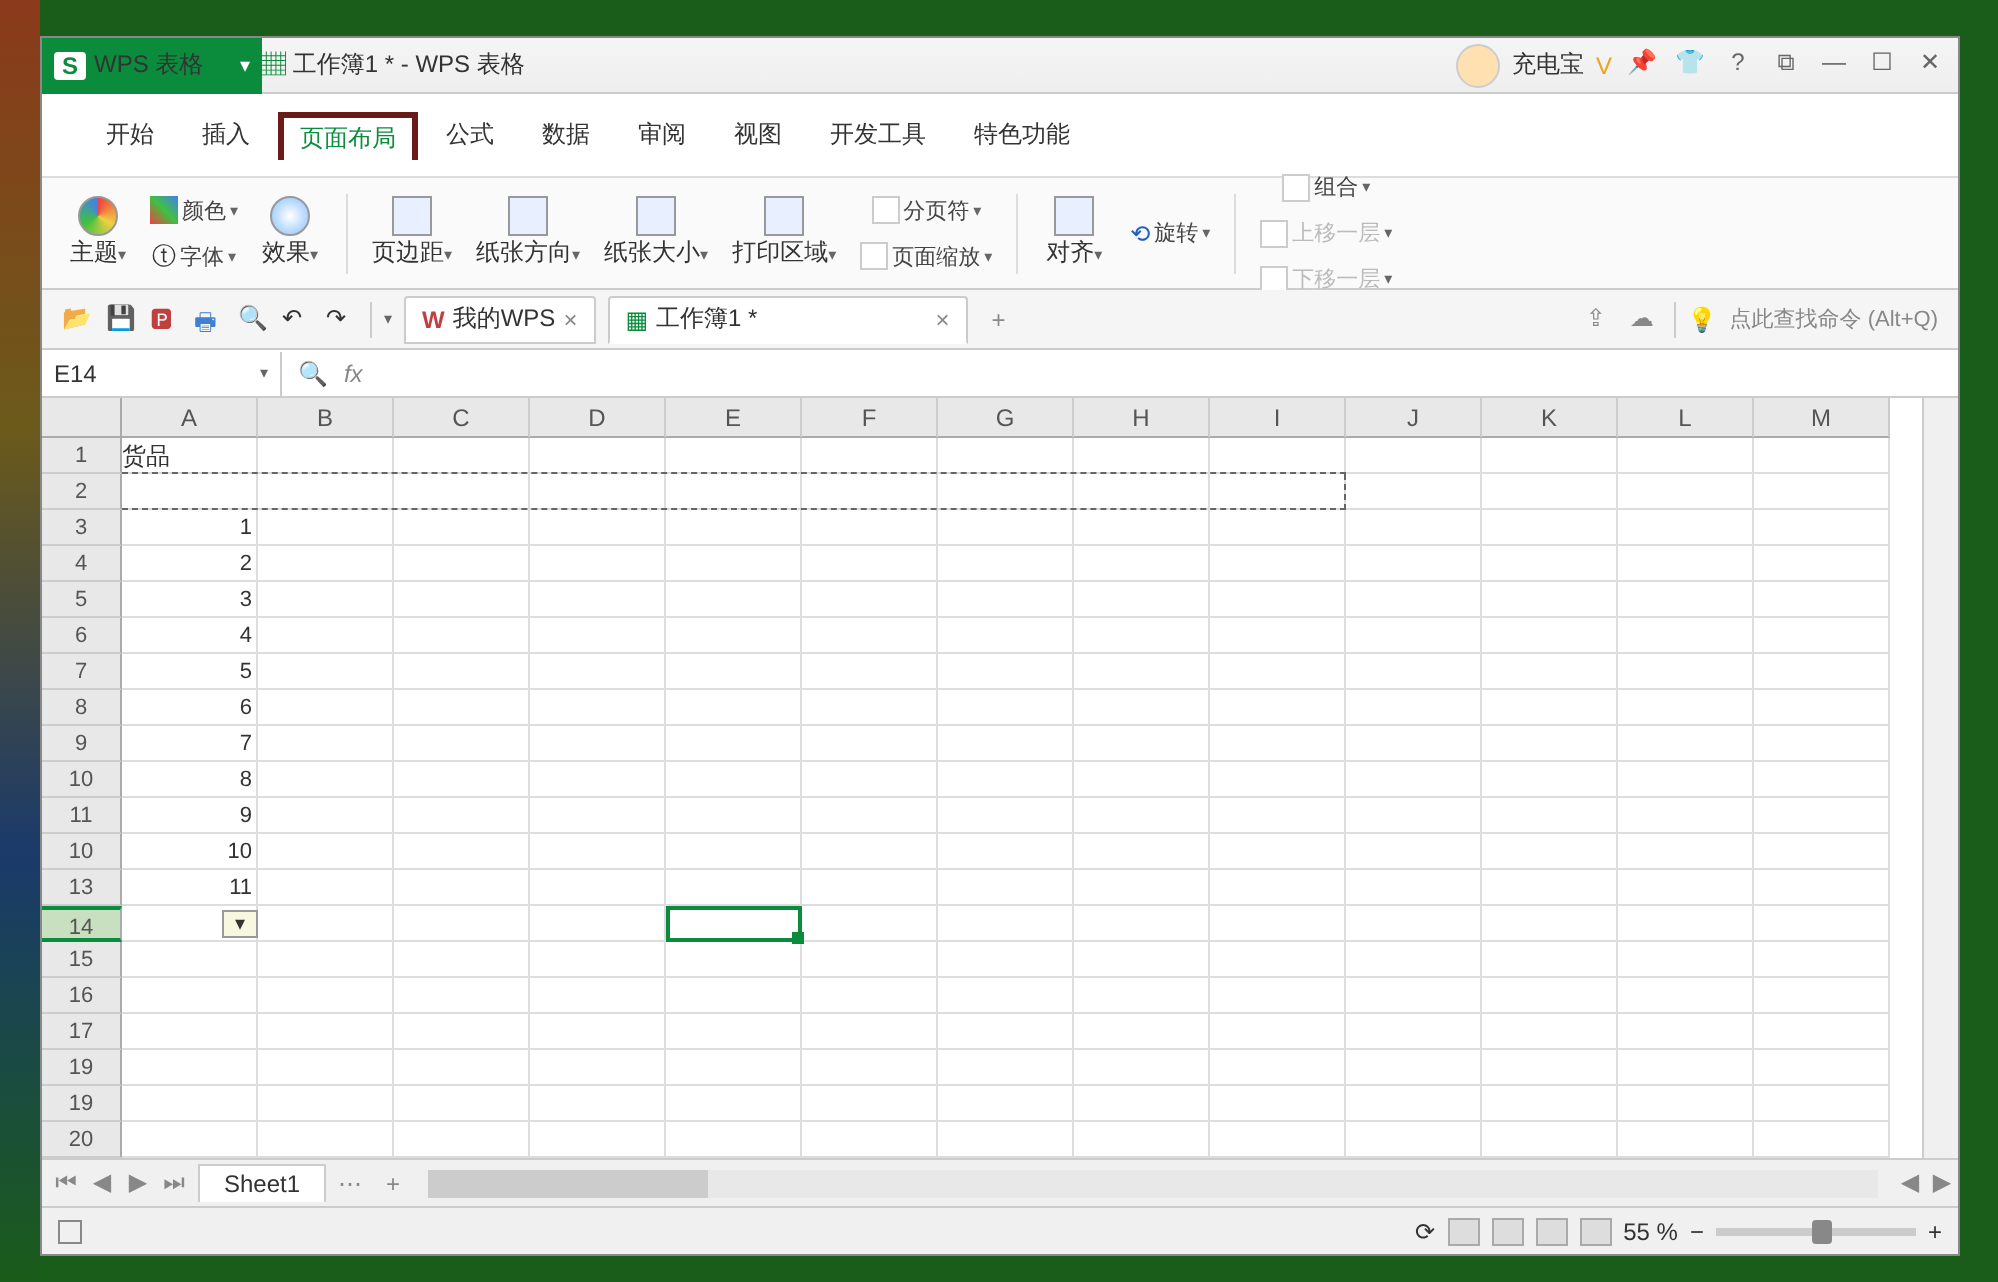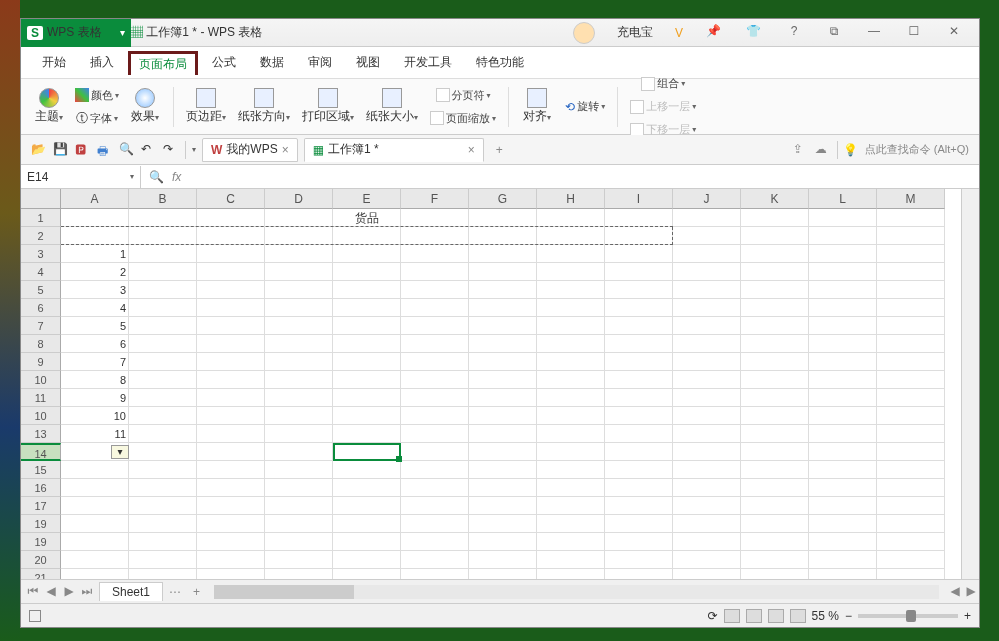--- a/index.html
+++ b/index.html
@@ -5,24 +5,24 @@
 *{box-sizing:border-box;margin:0;padding:0;font-family:"Microsoft YaHei",Arial,sans-serif;font-size:12px;color:#333;}
 body{background:#1a5c1a;width:999px;height:641px;overflow:hidden;position:relative;}
 .desktop-bg{position:absolute;top:0;left:0;width:20px;height:641px;background:linear-gradient(#8b3a1a,#6b5a1a,#1a3a6b,#1a5c1a);}
 .app-window{position:absolute;top:18px;left:20px;width:960px;height:610px;background:#fff;border:1px solid #888;display:flex;flex-direction:column;}
 .titlebar{height:28px;background:linear-gradient(#f5f5f5,#eee);display:flex;align-items:center;border-bottom:1px solid #ccc;}
 .app-logo{width:110px;height:28px;background:#0a8c3c;color:#fff;display:flex;align-items:center;gap:4px;padding:0 6px;font-size:12px;}
 .app-logo .s{background:#fff;color:#0a8c3c;font-weight:bold;padding:0 4px;border-radius:2px;}
 .app-logo-dd{color:#fff;font-size:10px;margin-left:auto;}
 .title-center{flex:1;text-align:left;color:#555;}
 .title-center .ic{color:#0a8c3c;}
-.title-right{display:flex;align-items:center;gap:22px;padding-right:16px;}
+.title-right{display:flex;align-items:center;gap:6px;padding-right:5px;}
 .avatar{width:22px;height:22px;border-radius:50%;background:#ffe0b0;border:1px solid #ccc;}
 .sys-btn{width:18px;height:18px;color:#666;text-align:center;cursor:pointer;}
-.menubar{height:32px;display:flex;align-items:center;padding:0 11px;gap:4px;border-bottom:1px solid #ddd;}
+.menubar{height:42px;display:flex;align-items:center;padding:0 22px;gap:4px;border-bottom:1px solid #ddd;}
 .menu-item{padding:4px 10px;color:#333;}
 .menu-item.active{background:#fff;border:3px solid #6b1a1a;border-bottom:none;color:#0a8c3c;padding:2px 8px;}
 .ribbon{height:56px;display:flex;align-items:center;padding:0 8px;gap:4px;border-bottom:1px solid #ccc;background:#fafafa;}
 .rb-group{display:flex;align-items:center;gap:2px;}
 .rb-btn{display:flex;flex-direction:column;align-items:center;justify-content:center;min-width:40px;height:50px;padding:2px 4px;cursor:pointer;}
 .rb-btn.small{height:22px;flex-direction:row;min-width:auto;gap:2px;}
 .rb-ic{width:20px;height:20px;border:1px solid #999;background:#e8f0ff;}
 .rb-lbl{font-size:11px;color:#444;white-space:nowrap;}
 .rb-dd{font-size:8px;color:#666;}
 .rb-sep{width:1px;height:40px;background:#ddd;margin:0 4px;}
@@ -44,21 +44,21 @@
 .corner{width:40px;height:20px;background:#e8e8e8;border-right:1px solid #aaa;border-bottom:1px solid #aaa;}
 .col-headers{display:flex;height:20px;}
 .col-h{width:68px;background:#e8e8e8;border-right:1px solid #ccc;border-bottom:1px solid #aaa;text-align:center;line-height:20px;color:#555;}
 .grid-body{display:flex;flex:1;overflow:hidden;}
 .row-headers{width:40px;}
 .row-h{height:18px;background:#e8e8e8;border-right:1px solid #aaa;border-bottom:1px solid #ccc;text-align:center;line-height:18px;color:#555;font-size:11px;}
 .row-h.sel{background:#c8e0c0;border-top:2px solid #0a8c3c;border-bottom:2px solid #0a8c3c;}
 .cells{position:relative;flex:1;}
 .cell-row{display:flex;height:18px;}
 .cell{width:68px;border-right:1px solid #ddd;border-bottom:1px solid #ddd;padding:0 2px;line-height:18px;text-align:right;font-size:11px;}
-.merged-title{position:absolute;top:0;left:0;width:612px;height:18px;text-align:center;line-height:18px;border-bottom:1px dashed #666;}
+.merged-title{position:absolute;top:0;left:0;width:612px;height:18px;text-align:left;line-height:18px;border-bottom:1px dashed #666;}
 .merged-under{position:absolute;top:18px;left:0;width:612px;height:18px;border-bottom:1px dashed #666;border-right:1px dashed #666;}
 .sel-box{position:absolute;border:2px solid #0a8c3c;pointer-events:none;}
 .sel-handle{position:absolute;width:6px;height:6px;background:#0a8c3c;right:-3px;bottom:-3px;}
 .vscroll{width:18px;background:#f0f0f0;border-left:1px solid #ccc;}
 .sheet-tabs{height:24px;display:flex;align-items:center;border-top:1px solid #ccc;background:#f0f0f0;}
 .st-nav{display:flex;gap:2px;padding:0 4px;}
 .st-btn{width:16px;height:16px;color:#888;text-align:center;cursor:pointer;}
 .sheet-tab{padding:2px 12px;background:#fff;border:1px solid #ccc;border-bottom:none;color:#0a8c3c;}
 .st-add{padding:0 6px;color:#888;cursor:pointer;}
 .hscroll{flex:1;height:14px;background:#e8e8e8;margin:0 8px;position:relative;}
@@ -144,25 +144,25 @@
     <div class="rb-btn">
         <div class="rb-ic"></div>
         <span class="rb-lbl"><span>页边距</span><span class="rb-dd">▾</span></span>
       </div>
     <div class="rb-btn">
         <div class="rb-ic"></div>
         <span class="rb-lbl"><span>纸张方向</span><span class="rb-dd">▾</span></span>
       </div>
     <div class="rb-btn">
         <div class="rb-ic"></div>
-        <span class="rb-lbl"><span>打印区域</span><span class="rb-dd">▾</span></span>
+        <span class="rb-lbl"><span>纸张大小</span><span class="rb-dd">▾</span></span>
       </div>
     <div class="rb-btn">
         <div class="rb-ic"></div>
-        <span class="rb-lbl"><span>纸张大小</span><span class="rb-dd">▾</span></span>
+        <span class="rb-lbl"><span>打印区域</span><span class="rb-dd">▾</span></span>
       </div>
     <div class="rb-col">
       <div class="rb-btn small">
           <div class="sm-a"></div>
           <span class="rb-lbl">分页符</span>
           <span class="rb-dd">▾</span>
         </div>
       <div class="rb-btn small">
           <div class="sm-a"></div>
           <span class="rb-lbl">页面缩放</span>

